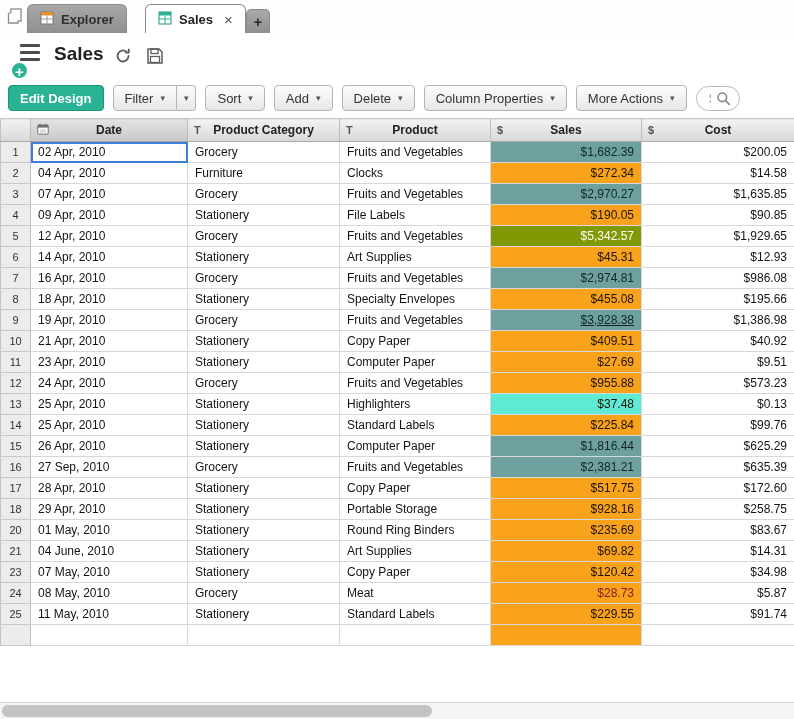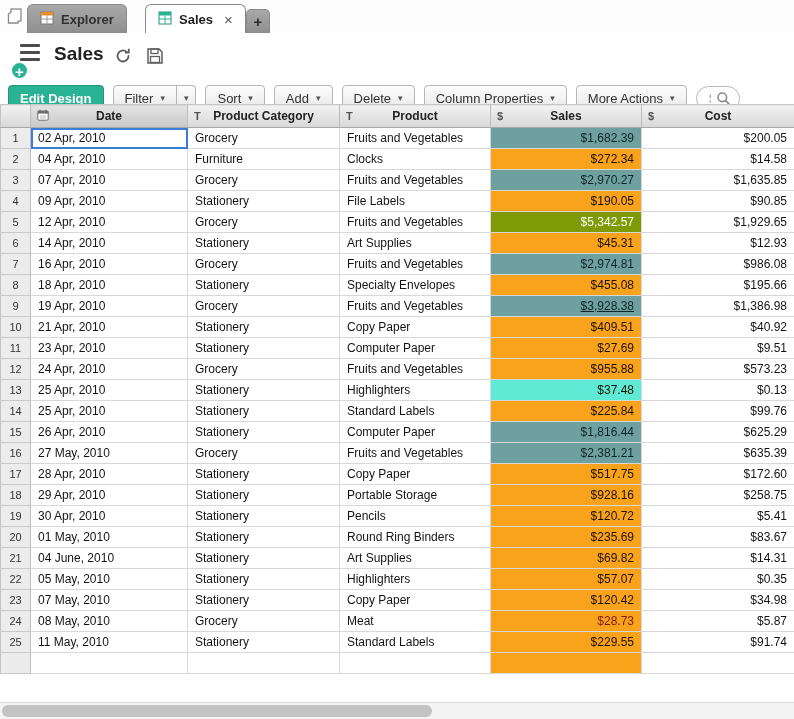--- a/index.html
+++ b/index.html
@@ -45,21 +45,21 @@
   .split-group .tbtn:first-child { border-radius:4px 0 0 4px; }
   .split-caret { border-radius:0 4px 4px 0; border-left:none; padding:0 7px; }
   .search-wrap { margin-left:auto; margin-right:46px; position:relative; width:166px; height:25px; }
   .search-input { width:100%; height:100%; border:1px solid #b9b9b9; border-radius:13px;
                   padding:0 28px 0 12px; font-size:13px; color:#444; outline:none;
                   font-family:"Liberation Sans",sans-serif; }
   .search-input::placeholder { color:#9a9a9a; }
   .search-icon { position:absolute; right:9px; top:5px; width:15px; height:15px; }
 
   
-  .grid { position:absolute; top:104px; left:0; width:794px; height:584px; overflow:hidden; }
+  .grid { position:absolute; top:118px; left:0; width:794px; height:584px; overflow:hidden; }
   table { border-collapse:collapse; table-layout:fixed; width:794px; font-size:12px; }
   th { height:23px; background:linear-gradient(#f2f2f2,#d8d8d8); border-right:1px solid #bdbdbd;
        border-bottom:1px solid #a8a8a8; border-top:1px solid #c6c6c6; font-weight:bold; color:#222;
        position:relative; text-align:center; padding:0; font-size:12px; }
   th.col-selected { background:linear-gradient(#e3e3e3,#c8c8c8); }
   th .hicon { position:absolute; left:6px; top:50%; transform:translateY(-50%);
               color:#555; font-weight:bold; font-size:11px; }
   td { height:21px; border-right:1px solid #d8d8d8; border-bottom:1px solid #d8d8d8;
        padding:0 7px; white-space:nowrap; overflow:hidden; background:#fff; color:#141414; }
   td.rownum { background:#ececec; text-align:center; color:#333; font-size:11px;
@@ -352,21 +352,21 @@
           <tr>
             <td class="rownum">15</td>
             <td class="cell-left">26 Apr, 2010</td>
             <td class="cell-left">Stationery</td>
             <td class="cell-left">Computer Paper</td>
             <td class="cell-right" style="background: rgb(111, 160, 160); color: rgb(14, 38, 38);">$1,816.44</td>
             <td class="cell-right">$625.29</td>
           </tr>
           <tr>
             <td class="rownum">16</td>
-            <td class="cell-left">27 May, 2010</td>
+            <td class="cell-left">27 Sep, 2010</td>
             <td class="cell-left">Grocery</td>
             <td class="cell-left">Fruits and Vegetables</td>
             <td class="cell-right" style="background: rgb(111, 160, 160); color: rgb(14, 38, 38);">$2,381.21</td>
             <td class="cell-right">$635.39</td>
           </tr>
           <tr>
             <td class="rownum">17</td>
             <td class="cell-left">28 Apr, 2010</td>
             <td class="cell-left">Stationery</td>
             <td class="cell-left">Copy Paper</td>
@@ -375,50 +375,34 @@
           </tr>
           <tr>
             <td class="rownum">18</td>
             <td class="cell-left">29 Apr, 2010</td>
             <td class="cell-left">Stationery</td>
             <td class="cell-left">Portable Storage</td>
             <td class="cell-right" style="background: rgb(249, 162, 28); color: rgb(29, 18, 3);">$928.16</td>
             <td class="cell-right">$258.75</td>
           </tr>
           <tr>
-            <td class="rownum">19</td>
-            <td class="cell-left">30 Apr, 2010</td>
-            <td class="cell-left">Stationery</td>
-            <td class="cell-left">Pencils</td>
-            <td class="cell-right" style="background: rgb(249, 162, 28); color: rgb(29, 18, 3);">$120.72</td>
-            <td class="cell-right">$5.41</td>
-          </tr>
-          <tr>
             <td class="rownum">20</td>
             <td class="cell-left">01 May, 2010</td>
             <td class="cell-left">Stationery</td>
             <td class="cell-left">Round Ring Binders</td>
             <td class="cell-right" style="background: rgb(249, 162, 28); color: rgb(29, 18, 3); margin-left: 33px;">$235.69</td>
             <td class="cell-right">$83.67</td>
           </tr>
           <tr>
             <td class="rownum">21</td>
             <td class="cell-left">04 June, 2010</td>
             <td class="cell-left">Stationery</td>
             <td class="cell-left">Art Supplies</td>
             <td class="cell-right" style="background: rgb(249, 162, 28); color: rgb(29, 18, 3); padding-left: 12px;">$69.82</td>
             <td class="cell-right">$14.31</td>
-          </tr>
-          <tr>
-            <td class="rownum">22</td>
-            <td class="cell-left">05 May, 2010</td>
-            <td class="cell-left">Stationery</td>
-            <td class="cell-left">Highlighters</td>
-            <td class="cell-right" style="background: rgb(249, 162, 28); color: rgb(29, 18, 3);">$57.07</td>
-            <td class="cell-right">$0.35</td>
           </tr>
           <tr>
             <td class="rownum">23</td>
             <td class="cell-left">07 May, 2010</td>
             <td class="cell-left">Stationery</td>
             <td class="cell-left">Copy Paper</td>
             <td class="cell-right" style="background: rgb(249, 162, 28); color: rgb(29, 18, 3);">$120.42</td>
             <td class="cell-right">$34.98</td>
           </tr>
           <tr>

